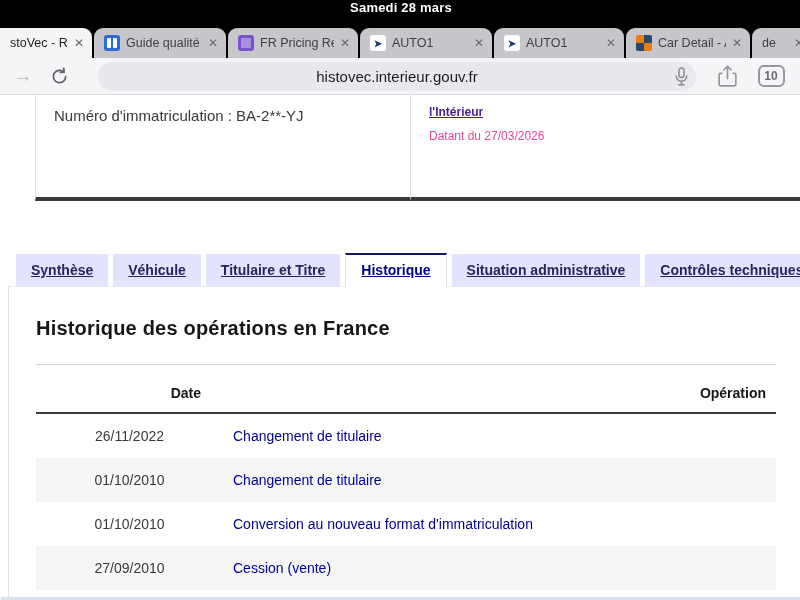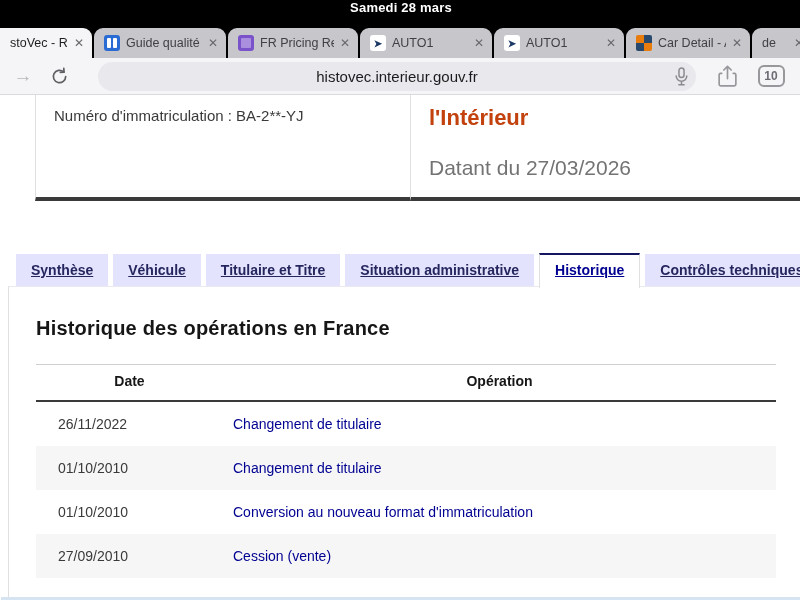--- a/index.html
+++ b/index.html
@@ -59,46 +59,46 @@
               align-items:center; justify-content:center; }
 
   
   .page { position:relative; height:505px; background:#fff; }
   .card { position:absolute; top:0; width:396px; height:106px;
           border-left:1px solid #e0e0e0; border-right:1px solid #e0e0e0;
           border-bottom:4px solid #3a3a3a; background:#fff; padding:10px 18px; }
   .card-left { left:35px; }
   .card-right { left:410px; }
   .plate-text { font-size:15px; color:#3a3a3a; margin-top:2px; }
-  .ministry { font-size:22px; font-weight:700; color:#c2410c; }
-  .cert-date { font-size:21px; color:#737373; margin-top:25px; }
+  .ministry { font-size:12px; font-weight:700; color:#4c1d95;text-decoration:underline; }
+  .cert-date { font-size:12px; color:#ec4899; margin-top:10px; }
 
   
   .dsfr-tabs { position:absolute; top:158px; left:0; width:810px; display:flex;
                gap:5px; padding-left:16px; align-items:flex-end; }
   .dtab { background:#e3e3fd; color:#26265f; font-size:14px; font-weight:700;
           padding:8px 15px 9px; white-space:nowrap; flex:none;text-decoration:underline; }
   .dtab.active { background:#fff; color:#000091; border-top:2px solid #161660;
                  border-left:1px solid #e0e0e0; border-right:1px solid #e0e0e0;
                  padding-top:7px; padding-bottom:10px; position:relative; z-index:2;
                  margin-bottom:-1px; }
 
   
   .panel { position:absolute; top:191px; left:8px; right:-2px; bottom:0;
            background:#fff; border-left:1px solid #e0e0e0; border-top:1px solid #e9e9ef; }
   .panel-title { font-size:20px; font-weight:700; color:#161616;
                  margin:30px 0 0 27px; letter-spacing:.2px; }
   .histo-table { margin:24px 0 0 27px; width:740px; border-collapse:collapse;
                  font-size:14px; }
   .histo-table thead tr { border-top:1px solid #d0d0d0; border-bottom:2px solid #3a3a3a; }
-  .histo-table th { text-align:center; font-weight:700; color:#161616;
-                    padding:8px 10px 11px 22px; }
+  .histo-table th { text-align:right; font-weight:700; color:#161616;
+                    padding:20px 10px 11px 22px; }
   .histo-table td { padding:14px 10px 14px 22px; }
   .col-date { width:175px; }
-  .histo-table td.date { color:#3a3a3a; }
+  .histo-table td.date { color:#3a3a3a;text-align:center; }
   .histo-table td.op a { color:#000091; text-decoration:none; }
   .histo-table tbody tr:nth-child(even) { background:#f6f6f6; }
   .bottom-line { position:absolute; left:-8px; right:0; bottom:0; height:3px;
                  background:#d6e3f0; }
 
   svg { display:block; }
 </style>
 </head>
 <body>
 
@@ -187,22 +187,22 @@
   </div>
   <div class="card card-right">
     <div class="ministry">l'Intérieur</div>
     <div class="cert-date">Datant du 27/03/2026</div>
   </div>
 
   <div class="dsfr-tabs">
     <div class="dtab">Synthèse</div>
     <div class="dtab">Véhicule</div>
     <div class="dtab">Titulaire et Titre</div>
+    <div class="dtab active">Historique</div>
     <div class="dtab">Situation administrative</div>
-    <div class="dtab active">Historique</div>
     <div class="dtab">Contrôles techniques</div>
 
   </div>
 
   <div class="panel">
     <div class="panel-title">Historique des opérations en France</div>
 
     <table class="histo-table">
       <thead>
         <tr>

